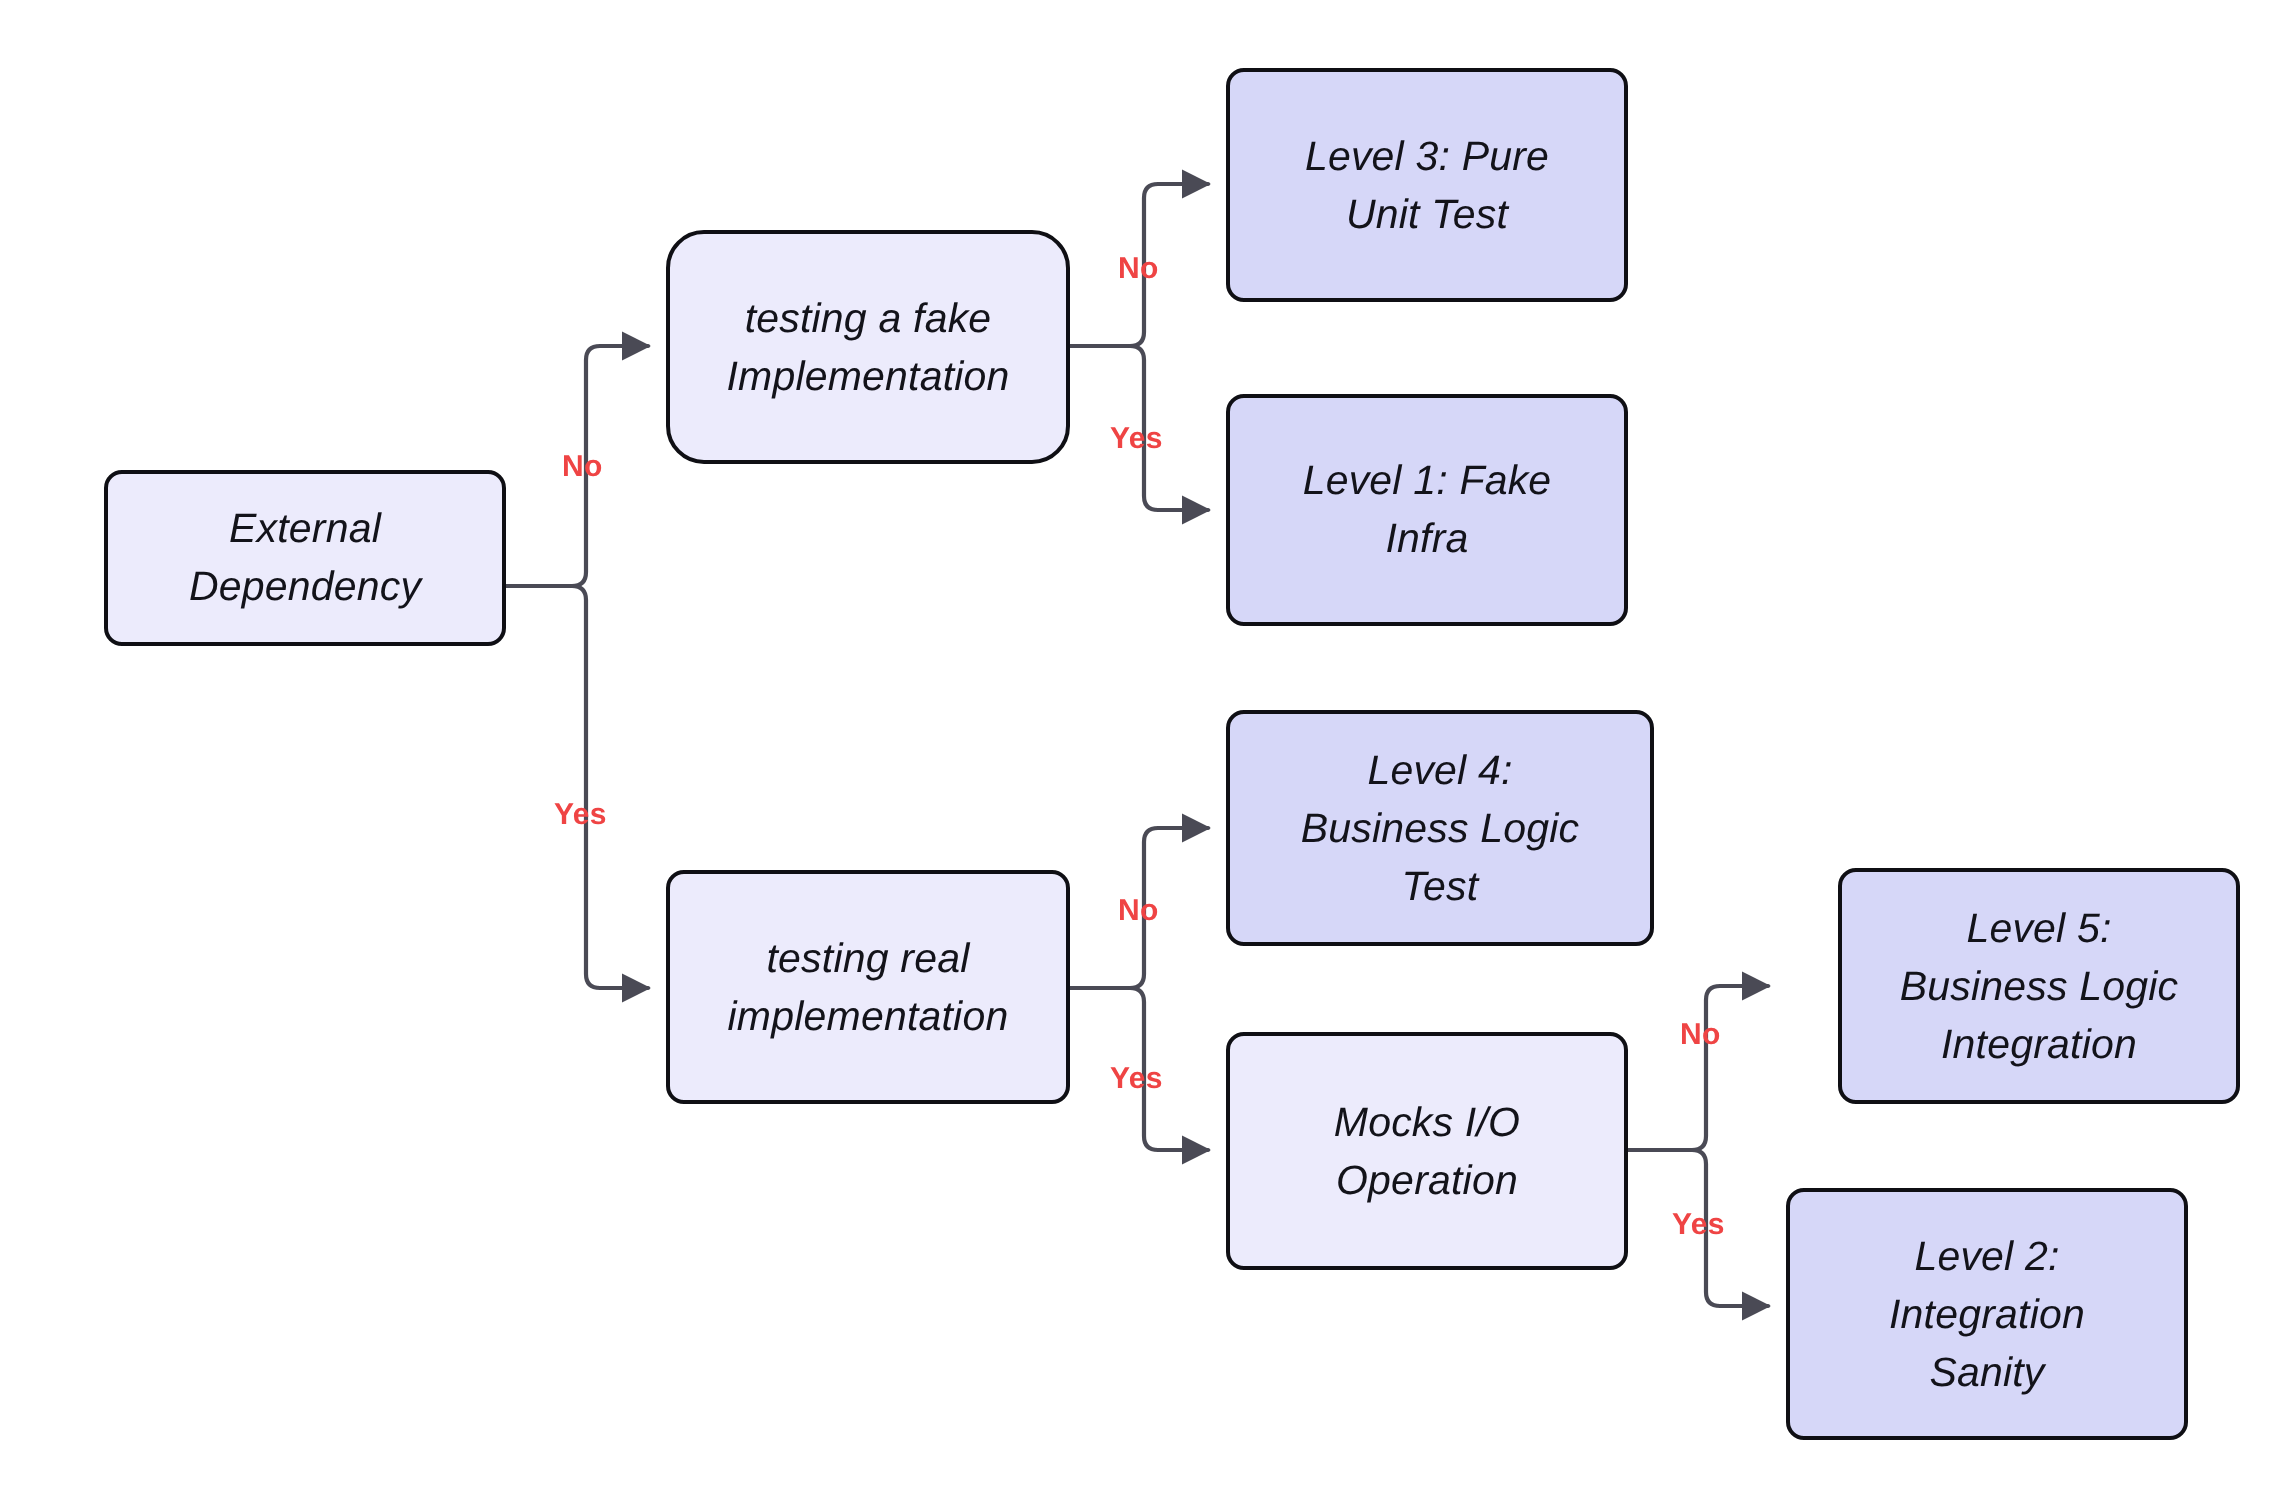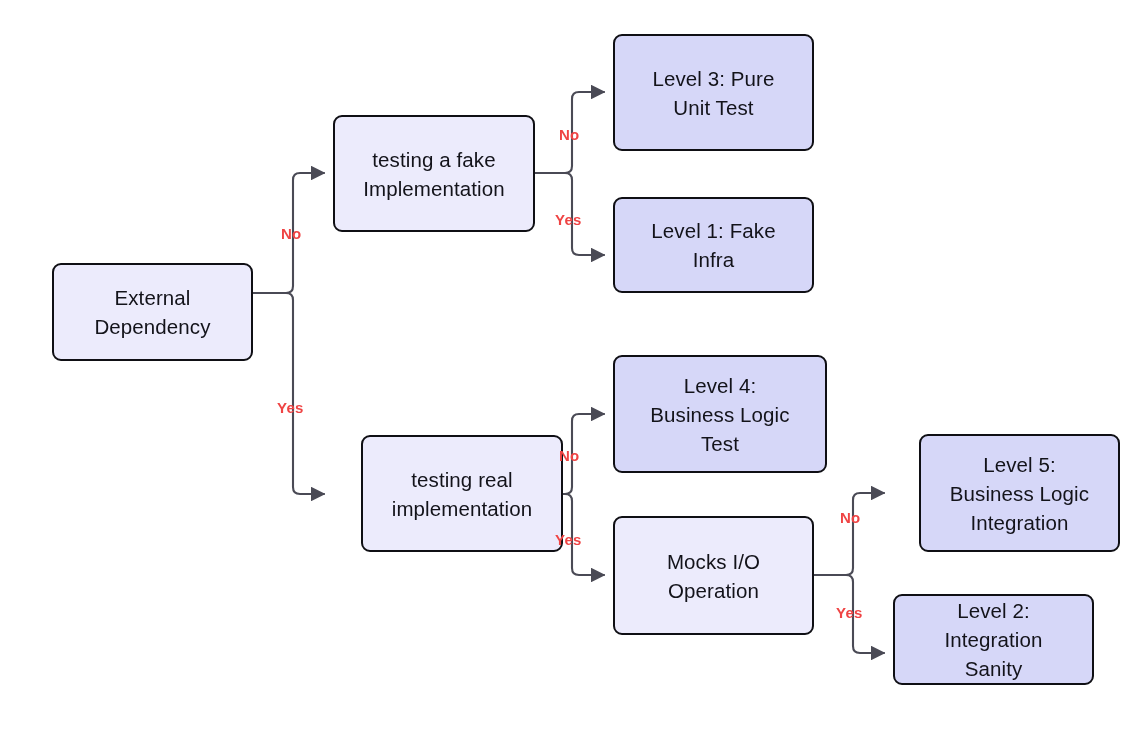--- a/index.html
+++ b/index.html
@@ -33,20 +33,21 @@
     display: flex;
     align-items: center;
     justify-content: center;
     text-align: center;
     color: #13131a;
     font-size: 20.5px;
     line-height: 29px;
     letter-spacing: 0.1px;
     padding: 2px 24px;
     white-space: pre-line;
+    font-style: italic;
   }
   .node.process {
     background: #ecebfc;
   }
   .node.terminal {
     background: #d6d7f8;
   }
   .edge-label {
     position: absolute;
     font-size: 15px;
@@ -80,41 +81,41 @@
       <path d="M 535 494 L 565 494"></path>
       <path d="M 565 494 Q 572 494 572 487 L 572 421 Q 572 414 579 414 L 604 414" marker-end="url(#arrow)"></path>
       <path d="M 565 494 Q 572 494 572 501 L 572 568 Q 572 575 579 575 L 604 575" marker-end="url(#arrow)"></path>
 
       <path d="M 814 575 L 846 575"></path>
       <path d="M 846 575 Q 853 575 853 568 L 853 500 Q 853 493 860 493 L 884 493" marker-end="url(#arrow)"></path>
       <path d="M 846 575 Q 853 575 853 582 L 853 646 Q 853 653 860 653 L 884 653" marker-end="url(#arrow)"></path>
     </g>
   </svg>
 
-  <div class="node process" style="left:52px; top:235px; width:201px; height:98px;margin-top:28px;">
+  <div class="node process" style="left:52px; top:235px; width:201px; height:88px;">
     <span>External
 Dependency</span>
   </div>
 
-  <div class="node process" style="left:333px; top:115px; width:202px; height:117px;">
+  <div class="node process" style="left:333px; top:115px; width:202px; height:117px;border-radius:19px;">
     <span>testing a fake
 Implementation</span>
   </div>
 
   <div class="node terminal" style="left:613px; top:34px; width:201px; height:117px;">
     <span>Level 3: Pure
 Unit Test</span>
   </div>
 
-  <div class="node terminal" style="left:613px; top:197px; width:201px; height:96px;">
+  <div class="node terminal" style="left:613px; top:197px; width:201px; height:116px;">
     <span>Level 1: Fake
 Infra</span>
   </div>
 
-  <div class="node process" style="left:333px; top:435px; width:202px; height:117px;margin-left:28px;">
+  <div class="node process" style="left:333px; top:435px; width:202px; height:117px;">
     <span>testing real
 implementation</span>
   </div>
 
   <div class="node terminal" style="left:613px; top:355px; width:214px; height:118px;">
     <span>Level 4:
 Business Logic
 Test</span>
   </div>
 
@@ -122,21 +123,21 @@
     <span>Mocks I/O
 Operation</span>
   </div>
 
   <div class="node terminal" style="left:893px; top:434px; width:201px; height:118px;margin-left:26px;">
     <span>Level 5:
 Business Logic
 Integration</span>
   </div>
 
-  <div class="node terminal" style="left:893px; top:594px; width:201px; height:91px;">
+  <div class="node terminal" style="left:893px; top:594px; width:201px; height:126px;">
     <span>Level 2:
 Integration
 Sanity</span>
   </div>
 
   <span class="edge-label" style="left:281px; top:225px;">No</span>
   <span class="edge-label" style="left:277px; top:399px;">Yes</span>
 
   <span class="edge-label" style="left:559px; top:126px;">No</span>
   <span class="edge-label" style="left:555px; top:211px;">Yes</span>

